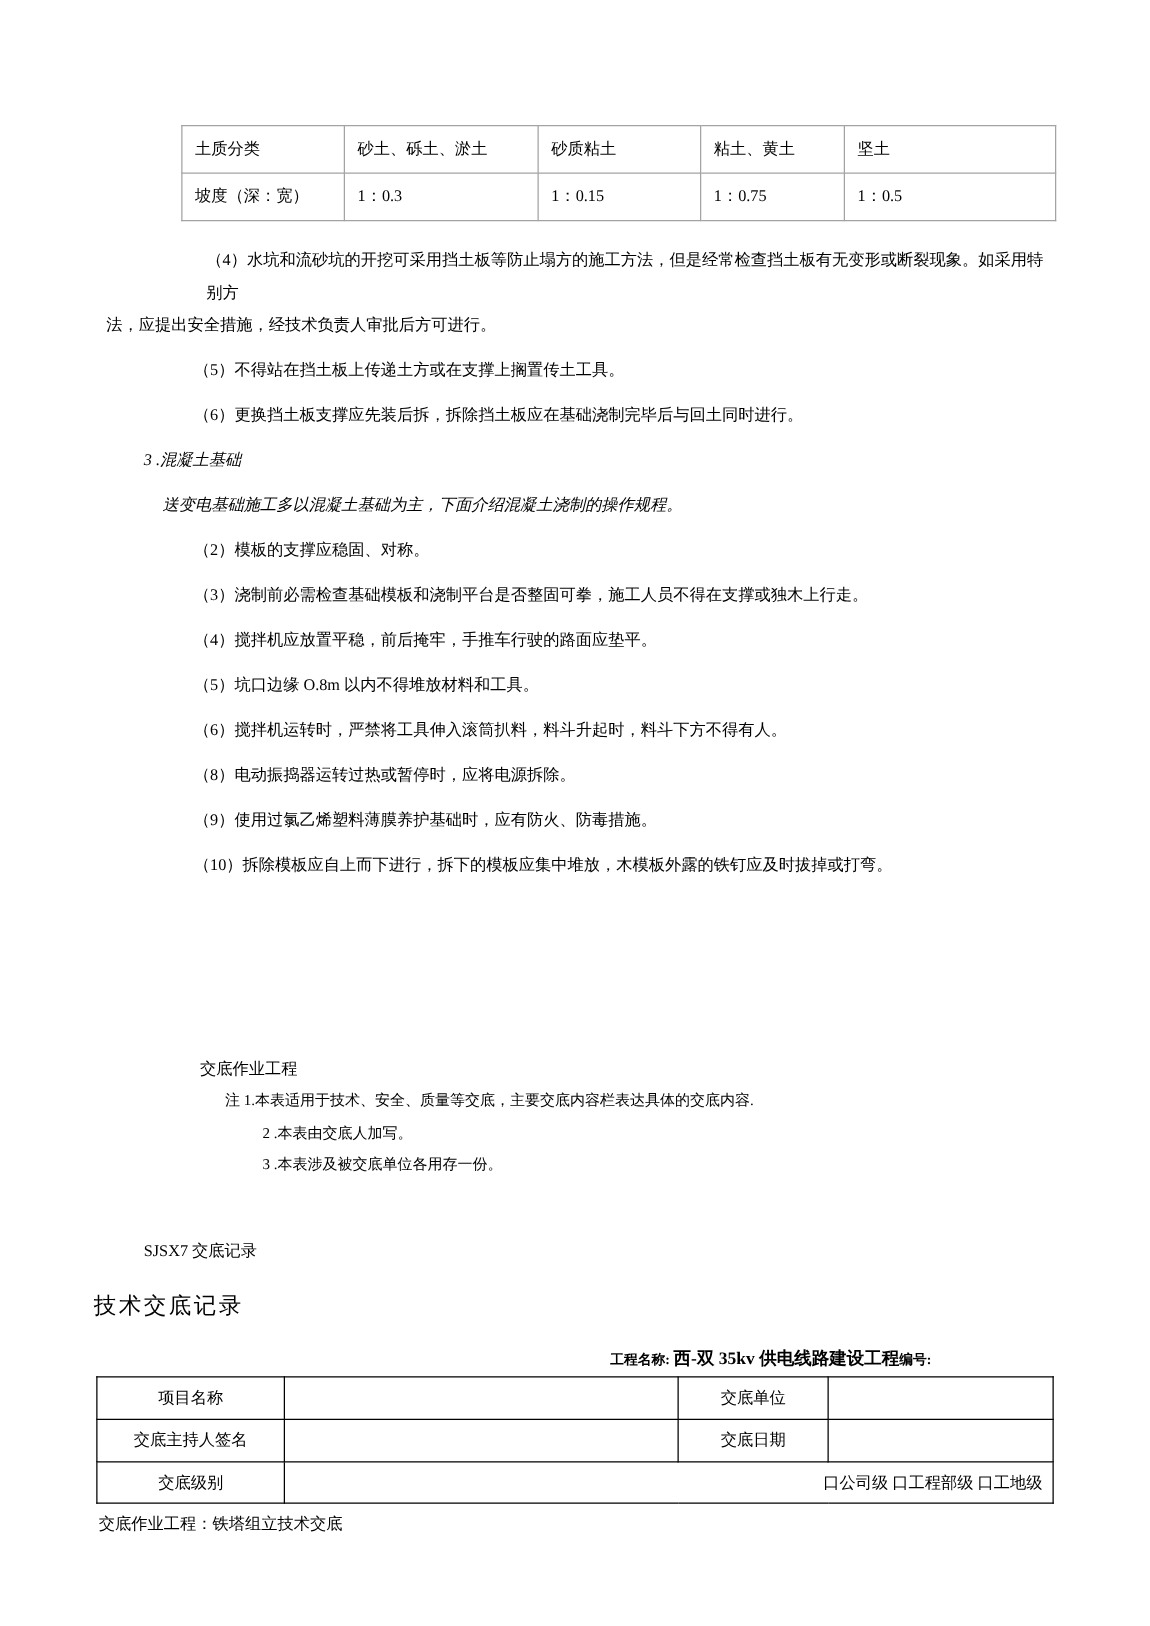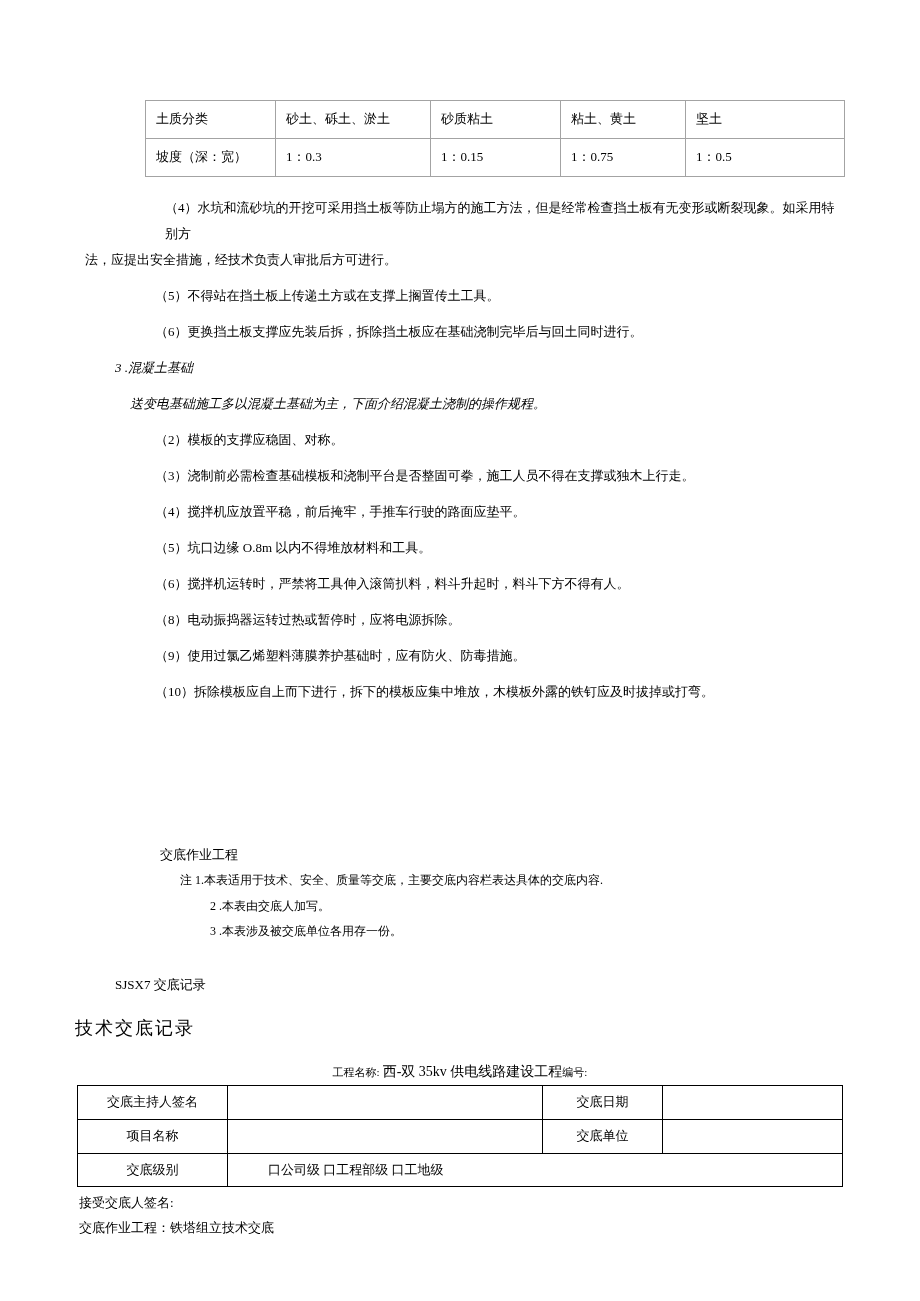--- a/index.html
+++ b/index.html
@@ -37,64 +37,65 @@
     .para-hang { padding-left: 10px; }
     .para-2 { padding-left: 80px; }
     .para-3 { padding-left: 40px; font-style: italic; }
     .para-4 { padding-left: 55px; font-style: italic; }
     .spacer-lg { height: 130px; }
     .sig-label { padding-left: 85px; margin-bottom: 6px; font-size: 13px; }
     .notes { padding-left: 105px; font-size: 12px; }
     .notes .note-item { margin-bottom: 6px; }
     .notes .note-item.sub { padding-left: 30px; }
     .spacer-md { height: 28px; }
-    .record-code { padding-left: 40px; margin-bottom: 18px; font-size: 13px; }
+    .record-code { padding-left: 40px; margin-bottom: 18px; font-size: 13px; margin-top: 16px; }
     .title-2 {
       font-size: 18px;
       font-weight: normal;
       margin-bottom: 18px;
       letter-spacing: 2px;
     }
     .proj-line {
       display: flex;
-      justify-content: center;
+      justify-content: flex-end;
       align-items: baseline;
       padding: 0 100px 2px 100px;
       font-size: 12px;
+      font-weight: bold;
     }
     .proj-line .proj-name { font-size: 14px; }
     .proj-line .proj-label { font-size: 11px; }
     table.form-table {
       border-collapse: collapse;
       width: calc(100% - 4px);
       margin: 0 2px;
     }
     table.form-table td {
       border: 1px solid #000;
       padding: 6px 8px;
       font-size: 13px;
       text-align: center;
     }
     table.form-table td.label-cell { width: 150px; }
     table.form-table td.small-label { width: 120px; }
-    table.form-table td.check-cell { text-align: left; padding-left: 40px; }
+    table.form-table td.check-cell { text-align: right; padding-left: 40px; }
     .below-table { padding-left: 4px; margin-top: 4px; line-height: 1.9; font-size: 13px; }
   </style>
 </head>
 <body>
 
 <div class="page-wrap">
 
   <table class="soil-table">
     <tbody>
         <tr>
       <td style="width:130px">土质分类</td>
       <td style="width:155px">砂土、砾土、淤土</td>
       <td style="width:130px">砂质粘土</td>
-      <td style="width:125px">粘土、黄土</td>
+      <td style="width:115px">粘土、黄土</td>
       <td>坚土</td>
     </tr>
     <tr>
       <td>坡度（深：宽）</td>
       <td>1：0.3</td>
       <td>1：0.15</td>
       <td>1：0.75</td>
       <td>1：0.5</td>
     </tr>
   </tbody>
@@ -138,36 +139,35 @@
     <span>
       <span class="proj-label">工程名称:</span>
       <span class="proj-name">西-双 35kv 供电线路建设工程</span>
     </span>
     <span class="proj-label">编号:</span>
   </div>
 
   <table class="form-table">
     <tbody>
         <tr>
+      <td class="label-cell">项目名称</td>
+      <td></td>
+      <td class="small-label">交底单位</td>
+      <td style="width:180px"></td>
+    </tr>
+    <tr>
       <td class="label-cell">交底主持人签名</td>
       <td></td>
       <td class="small-label">交底日期</td>
       <td></td>
-    </tr>
-    <tr>
-      <td class="label-cell">项目名称</td>
-      <td></td>
-      <td class="small-label">交底单位</td>
-      <td style="width:180px"></td>
     </tr>
     <tr>
       <td class="label-cell">交底级别</td>
       <td colspan="3" class="check-cell">口公司级        口工程部级           口工地级</td>
     </tr>
   </tbody>
     </table>
 
   <div class="below-table">
-    <div>接受交底人签名:</div>
     <div>交底作业工程：铁塔组立技术交底</div>
   </div>
 
 </div>
 
 </body></html>

